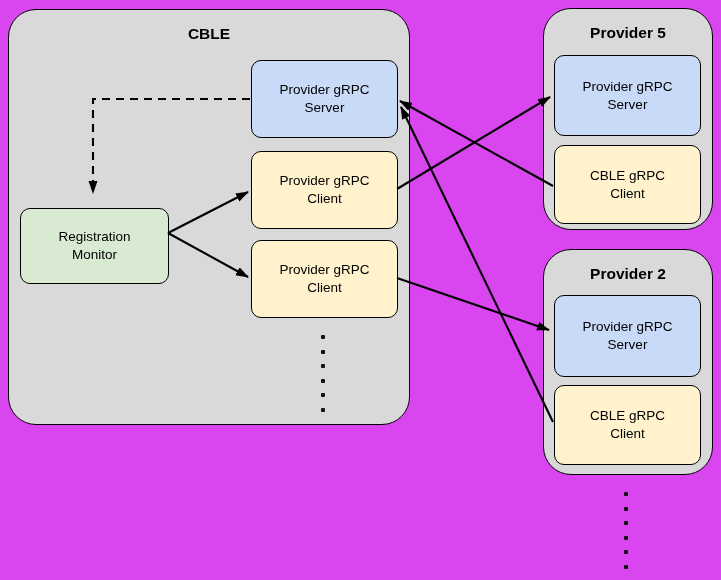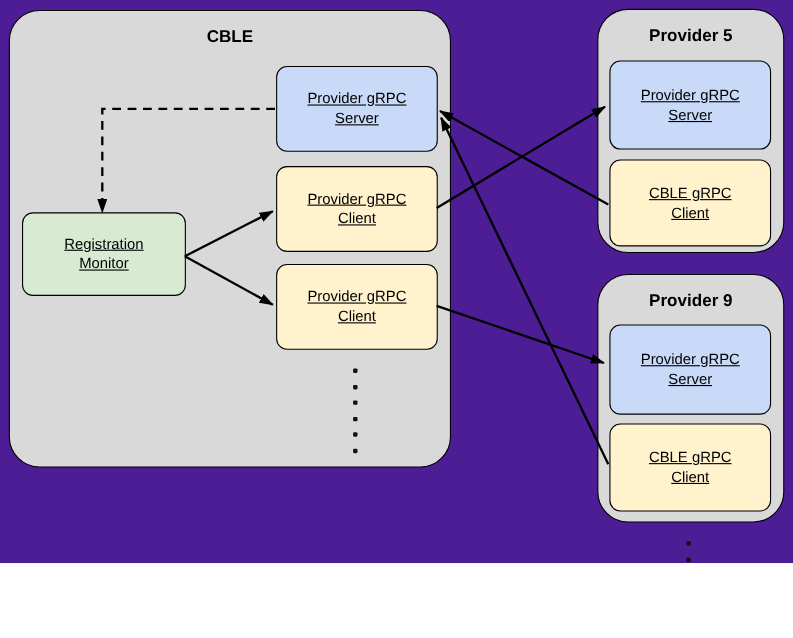--- a/index.html
+++ b/index.html
@@ -1,38 +1,38 @@
 <!DOCTYPE html>
 <html style="--container-fill: #d9d9d9; --server-fill: #c9daf8; --client-fill: #fff2cc; --monitor-fill: #d9ead3; --border: #000000;"><head>
 <meta charset="utf-8">
 <style>
   html,body { margin:0; padding:0; background:#ffffff; }
   .stage {
-    position:relative; width:721px; height:512px; background:#4c1d95;
+    position:relative; width:721px; height:580px; background:#d946ef;
     font-family:"Liberation Sans", sans-serif; color:#000; overflow:hidden;
   }
   .container {
     position:absolute;
     background:var(--container-fill);
     border:1.6px solid var(--border);
     border-radius:28px;
     box-sizing:border-box;
   }
   .container-title {
     position:absolute; left:0; right:0; top:14px;
     text-align:center; font-weight:bold; font-size:15.5px; line-height:20px;
   }
   .node {
     position:absolute;
     border:1.6px solid var(--border);
     border-radius:10px;
     box-sizing:border-box;
     display:flex; align-items:center; justify-content:center;
     text-align:center; font-size:13.5px; line-height:18px;
-    white-space:pre-line; padding:4px 8px;text-decoration:underline;
+    white-space:pre-line; padding:4px 8px;
   }
   .node.server  { background:var(--server-fill); }
   .node.client  { background:var(--client-fill); }
   .node.monitor { background:var(--monitor-fill); }
   .dots {
     position:absolute; display:flex; flex-direction:column; align-items:center;
     gap:10.5px;
   }
   .dots i { display:block; width:4px; height:4px; background:#111; border-radius:1px; }
   svg.edges {
@@ -57,21 +57,21 @@
     <div class="node client" style="left:242px; top:141px; width:147px; height:78px;">
       <span>Provider gRPC
 Client</span>
     </div>
 
     <div class="node client" style="left:242px; top:230px; width:147px; height:78px;">
       <span>Provider gRPC
 Client</span>
     </div>
 
-    <div class="node monitor" style="left:11px; top:183px; width:149px; height:76px;">
+    <div class="node monitor" style="left:11px; top:198px; width:149px; height:76px;">
       <span>Registration
 Monitor</span>
     </div>
 
     <div class="dots" style="left:312px; top:325px;">
       <i></i>
         <i></i>
         <i></i>
         <i></i>
         <i></i>
@@ -87,21 +87,21 @@
 Server</span>
     </div>
 
     <div class="node client" style="left:10px; top:136px; width:147px; height:79px;">
       <span>CBLE gRPC
 Client</span>
     </div>
   </div>
 
   <div class="container" style="left:543px; top:249px; width:170px; height:226px;">
-    <div class="container-title">Provider 9</div>
+    <div class="container-title">Provider 2</div>
 
     <div class="node server" style="left:10px; top:45px; width:147px; height:82px;">
       <span>Provider gRPC
 Server</span>
     </div>
 
     <div class="node client" style="left:10px; top:135px; width:147px; height:80px;">
       <span>CBLE gRPC
 Client</span>
     </div>

